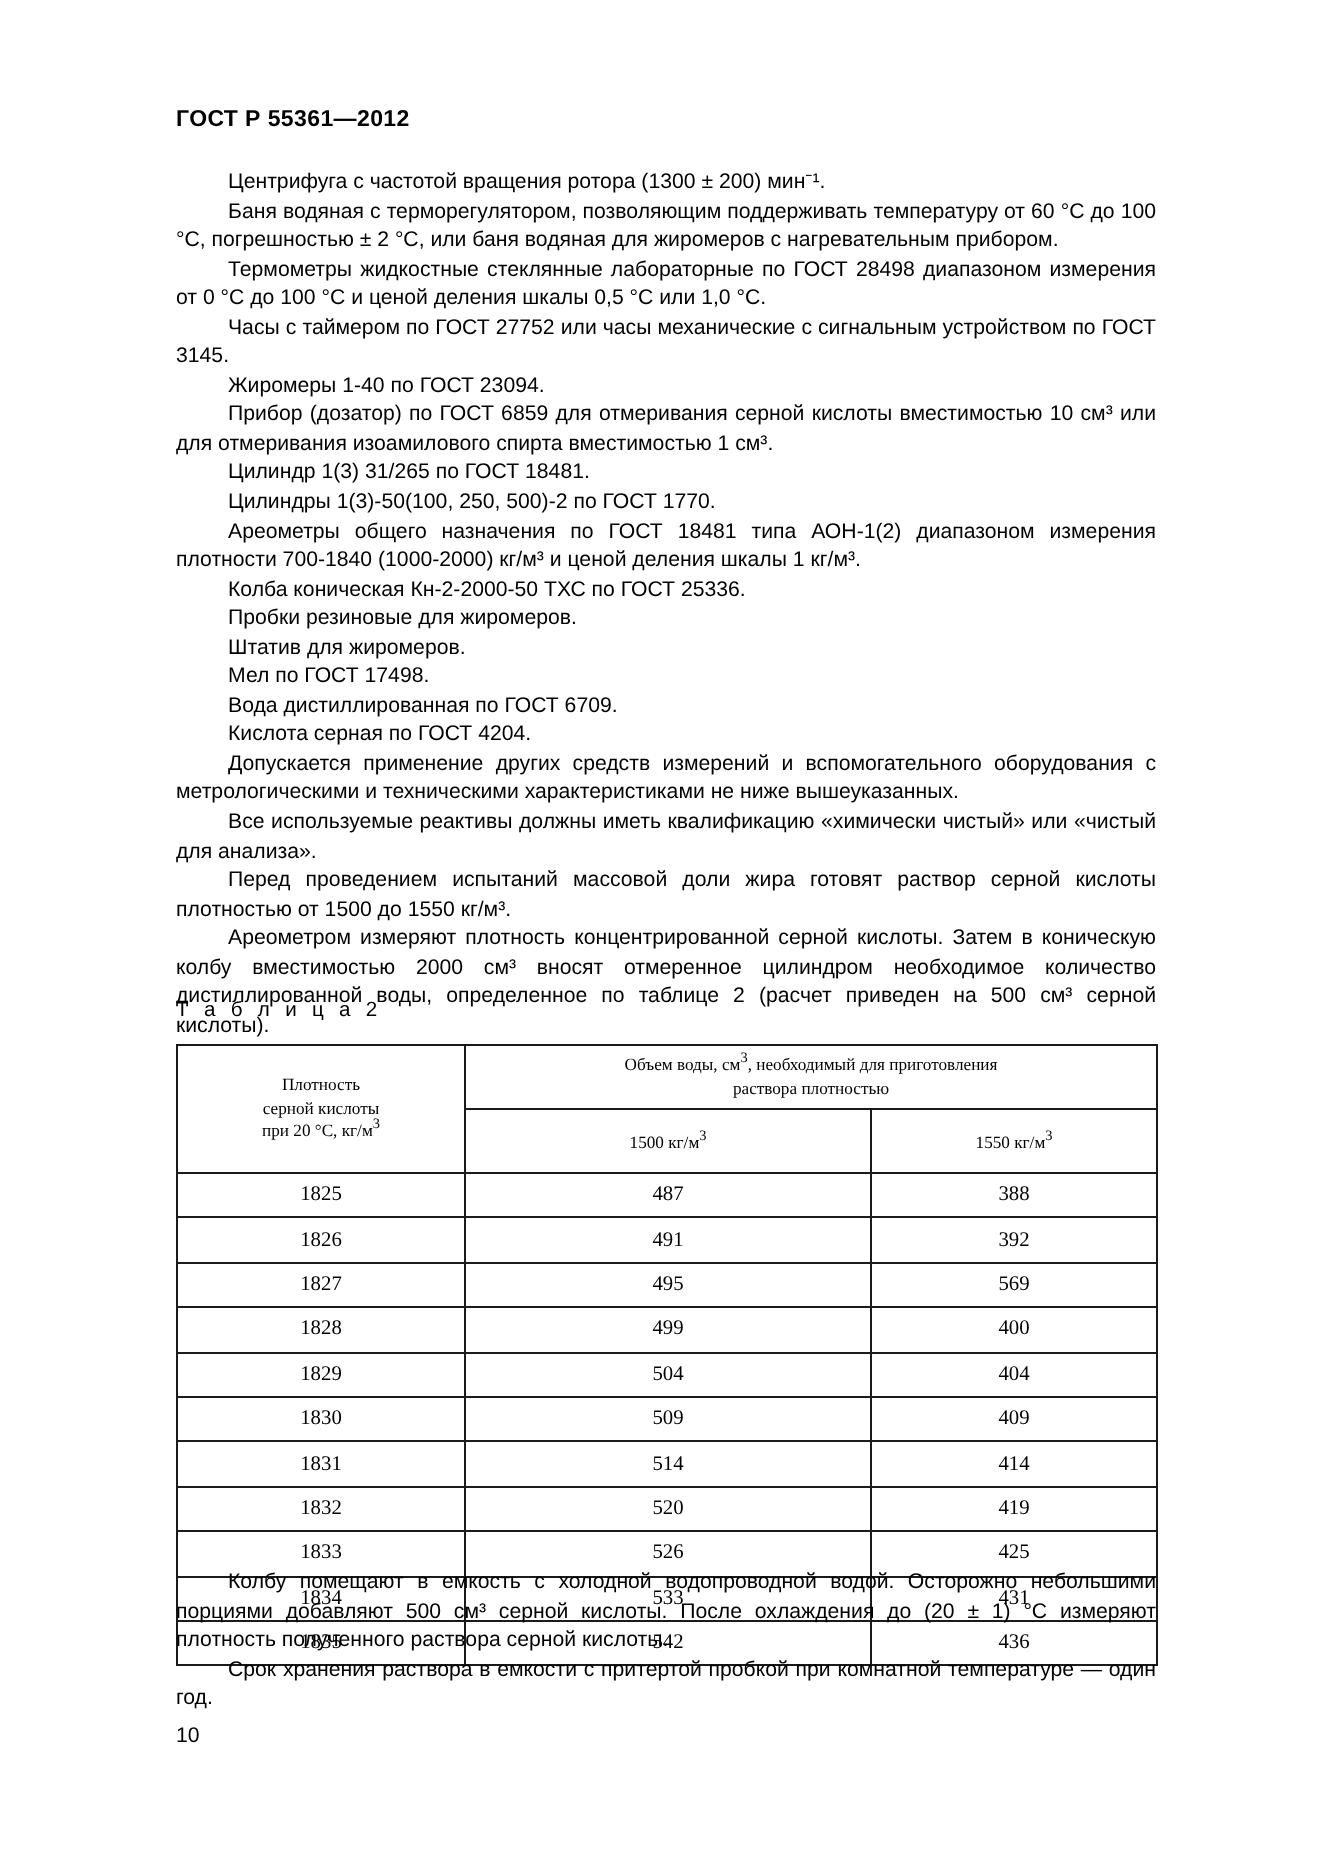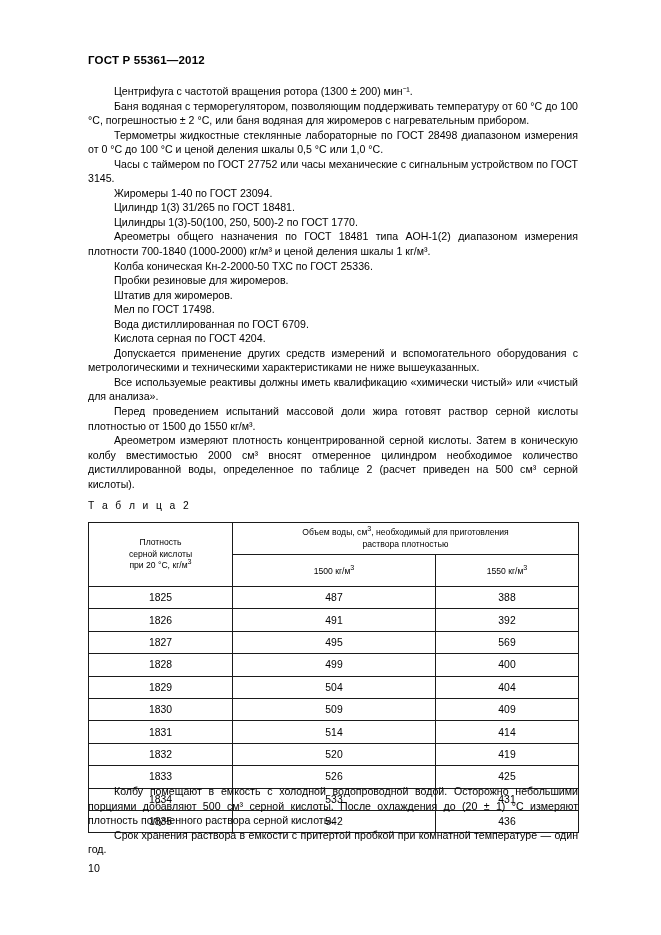--- a/index.html
+++ b/index.html
@@ -85,20 +85,21 @@
     width: 490px;
     table-layout: fixed;
     font-size: 10.3px;
   }
   table.t2 td, table.t2 th {
     border: 1px solid #1a1a1a;
     text-align: center;
     font-weight: normal;
     padding: 0;
     vertical-align: middle;
+    font-family: Liberation Serif, serif;
   }
   th.h-dens {
     height: 62px;
     font-size: 8.6px;
     line-height: 11.6px;
     padding: 0 6px;
     margin-left: 48px;
   }
   th.h-vol {
     height: 31px;
@@ -140,20 +141,21 @@
 <div class="page">
 
   <div class="running-head">ГОСТ Р 55361—2012</div>
 
   <div class="content">
     <p class="para">Центрифуга с частотой вращения ротора (1300 ± 200) мин⁻¹.</p>
     <p class="para">Баня водяная с терморегулятором, позволяющим поддерживать температуру от 60 °С до 100 °С, погрешностью ± 2 °С, или баня водяная для жиромеров с нагревательным прибором.</p>
     <p class="para">Термометры жидкостные стеклянные лабораторные по ГОСТ 28498 диапазоном измерения от 0 °С до 100 °С и ценой деления шкалы 0,5 °С или 1,0 °С.</p>
     <p class="para">Часы с таймером по ГОСТ 27752 или часы механические с сигнальным устройством по ГОСТ 3145.</p>
     <p class="para">Жиромеры 1-40 по ГОСТ 23094.</p>
+    <p class="para">Прибор (дозатор) по ГОСТ 6859 для отмеривания серной кислоты вместимостью 10 см³ или для отмеривания изоамилового спирта вместимостью 1 см³.</p>
     <p class="para">Цилиндр 1(3) 31/265 по ГОСТ 18481.</p>
     <p class="para">Цилиндры 1(3)-50(100, 250, 500)-2 по ГОСТ 1770.</p>
     <p class="para">Ареометры общего назначения по ГОСТ 18481 типа АОН-1(2) диапазоном измерения плотности 700-1840 (1000-2000) кг/м³ и ценой деления шкалы 1 кг/м³.</p>
     <p class="para">Колба коническая Кн-2-2000-50 ТХС по ГОСТ 25336.</p>
     <p class="para">Пробки резиновые для жиромеров.</p>
     <p class="para">Штатив для жиромеров.</p>
     <p class="para">Мел по ГОСТ 17498.</p>
     <p class="para">Вода дистиллированная по ГОСТ 6709.</p>
     <p class="para">Кислота серная по ГОСТ 4204.</p>
     <p class="para">Допускается применение других средств измерений и вспомогательного оборудования с метрологическими и техническими характеристиками не ниже вышеуказанных.</p>

